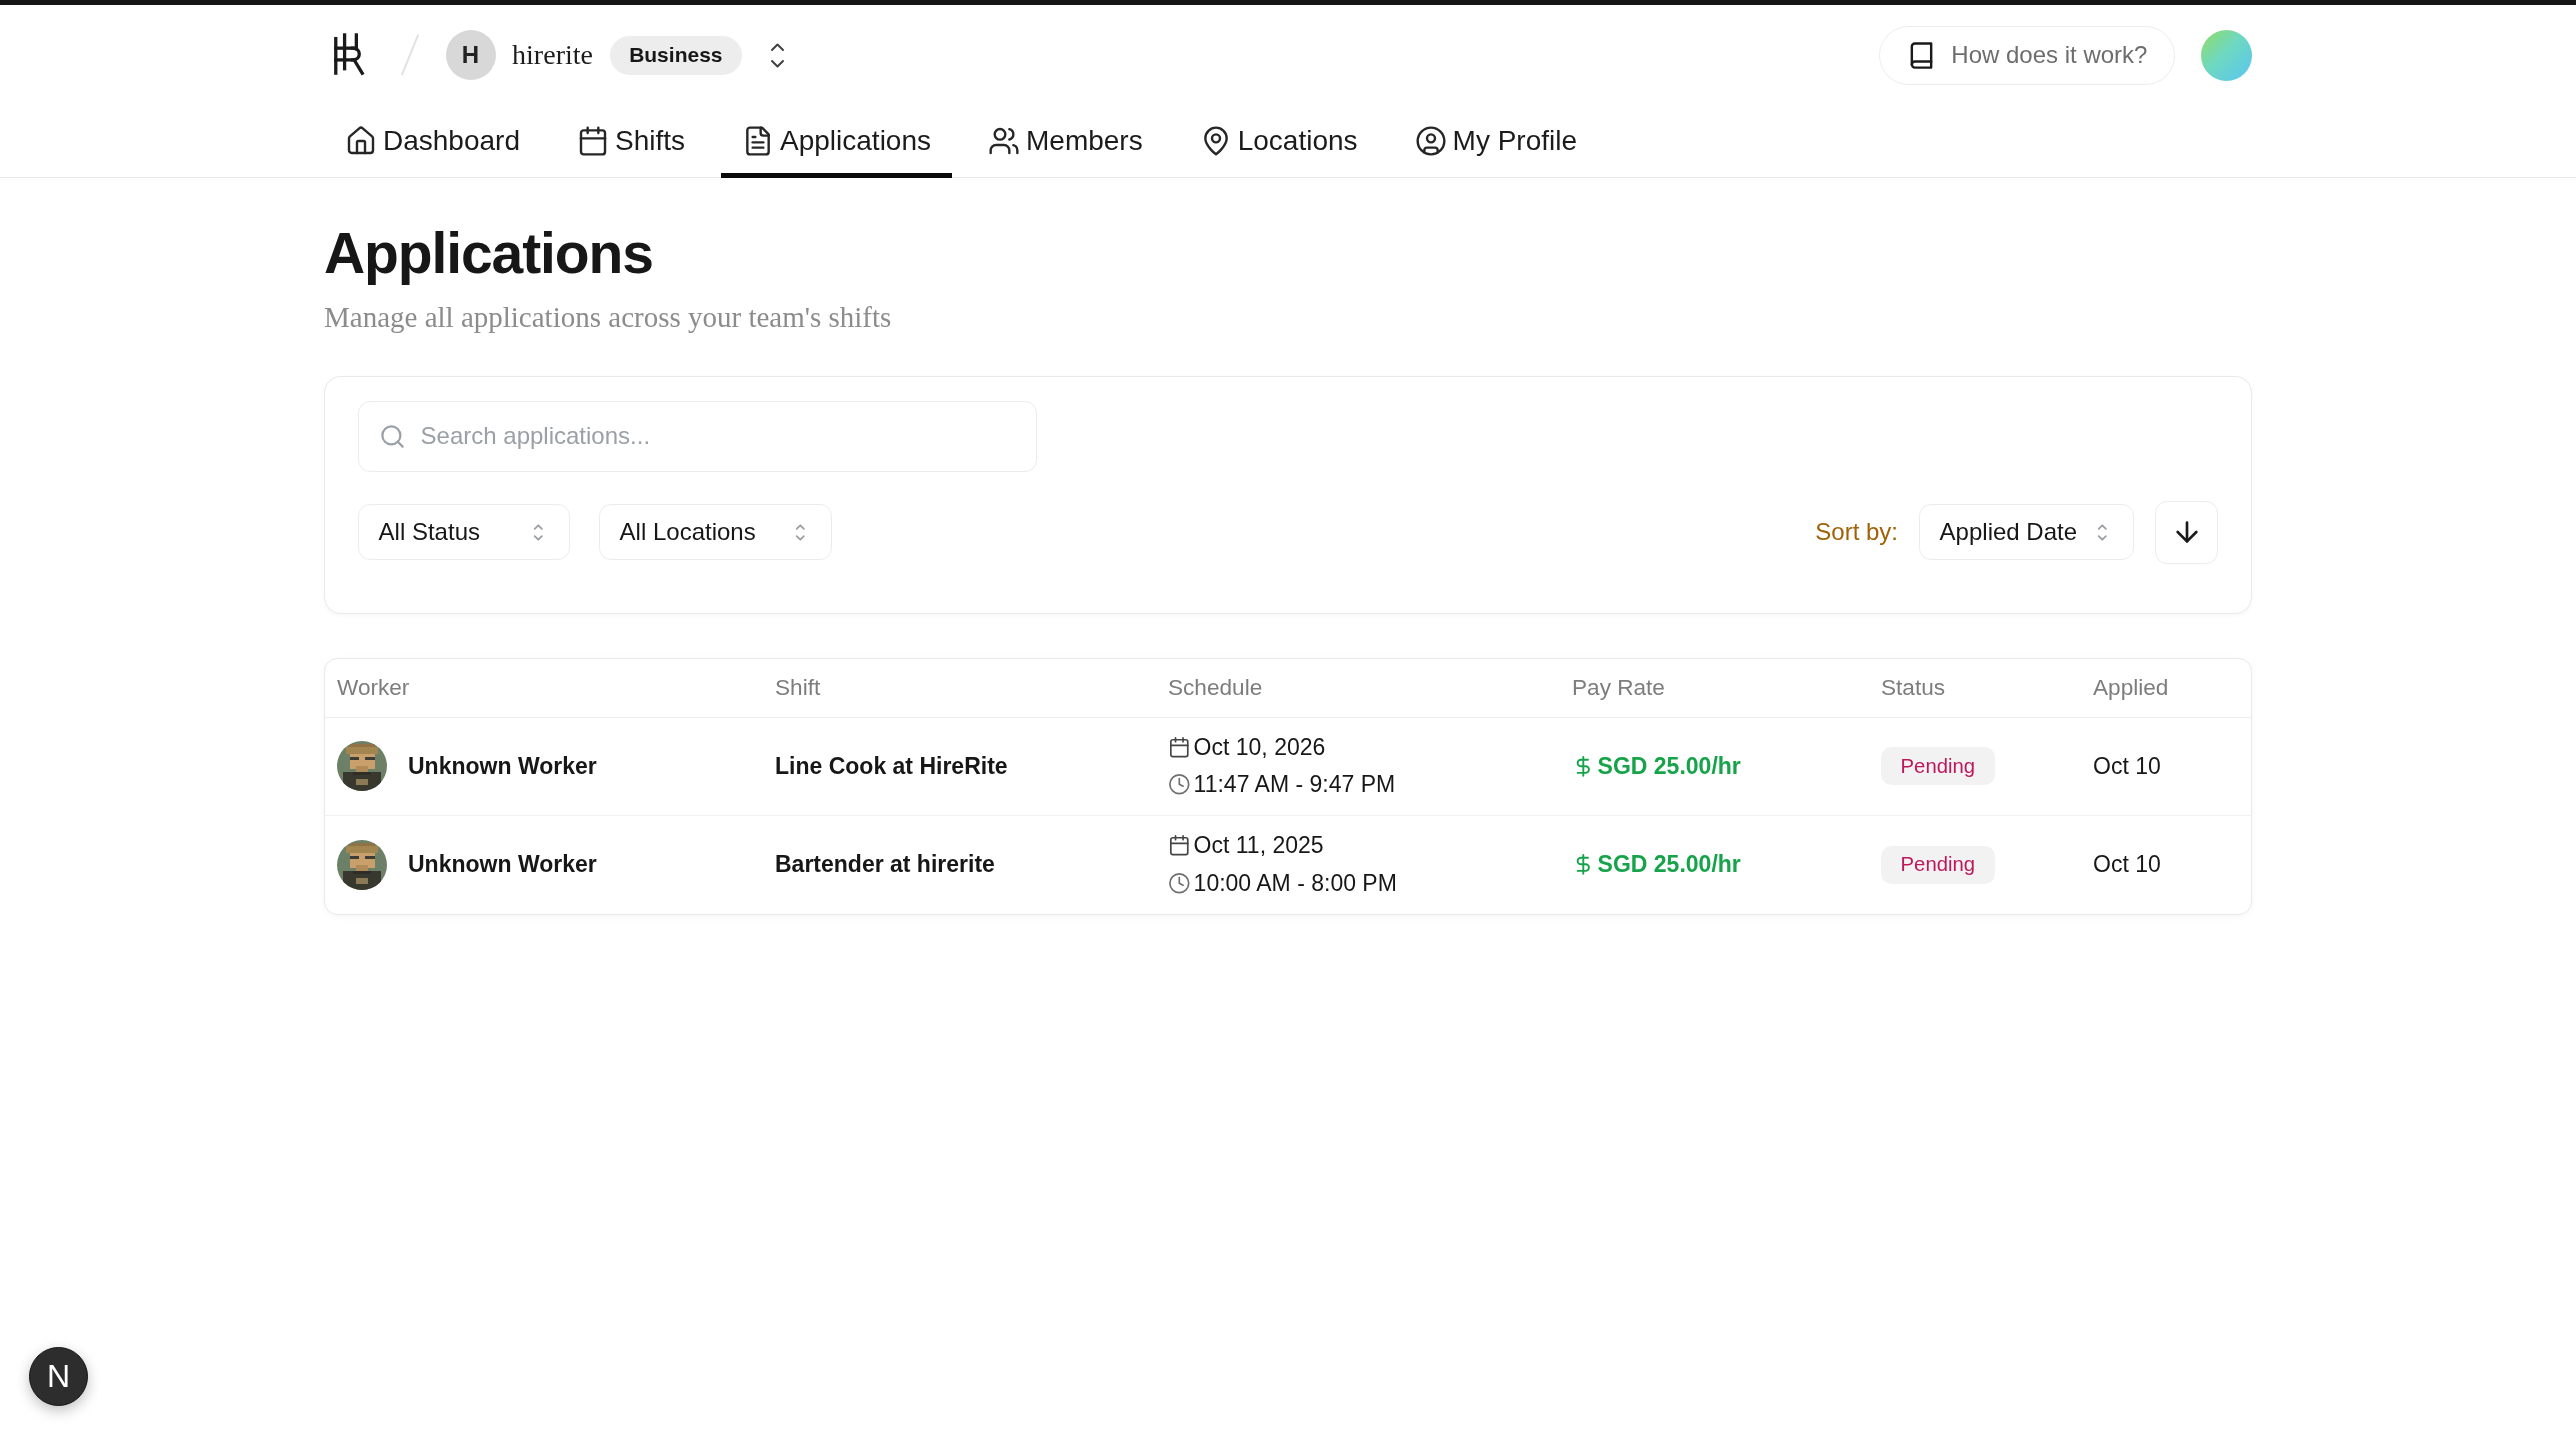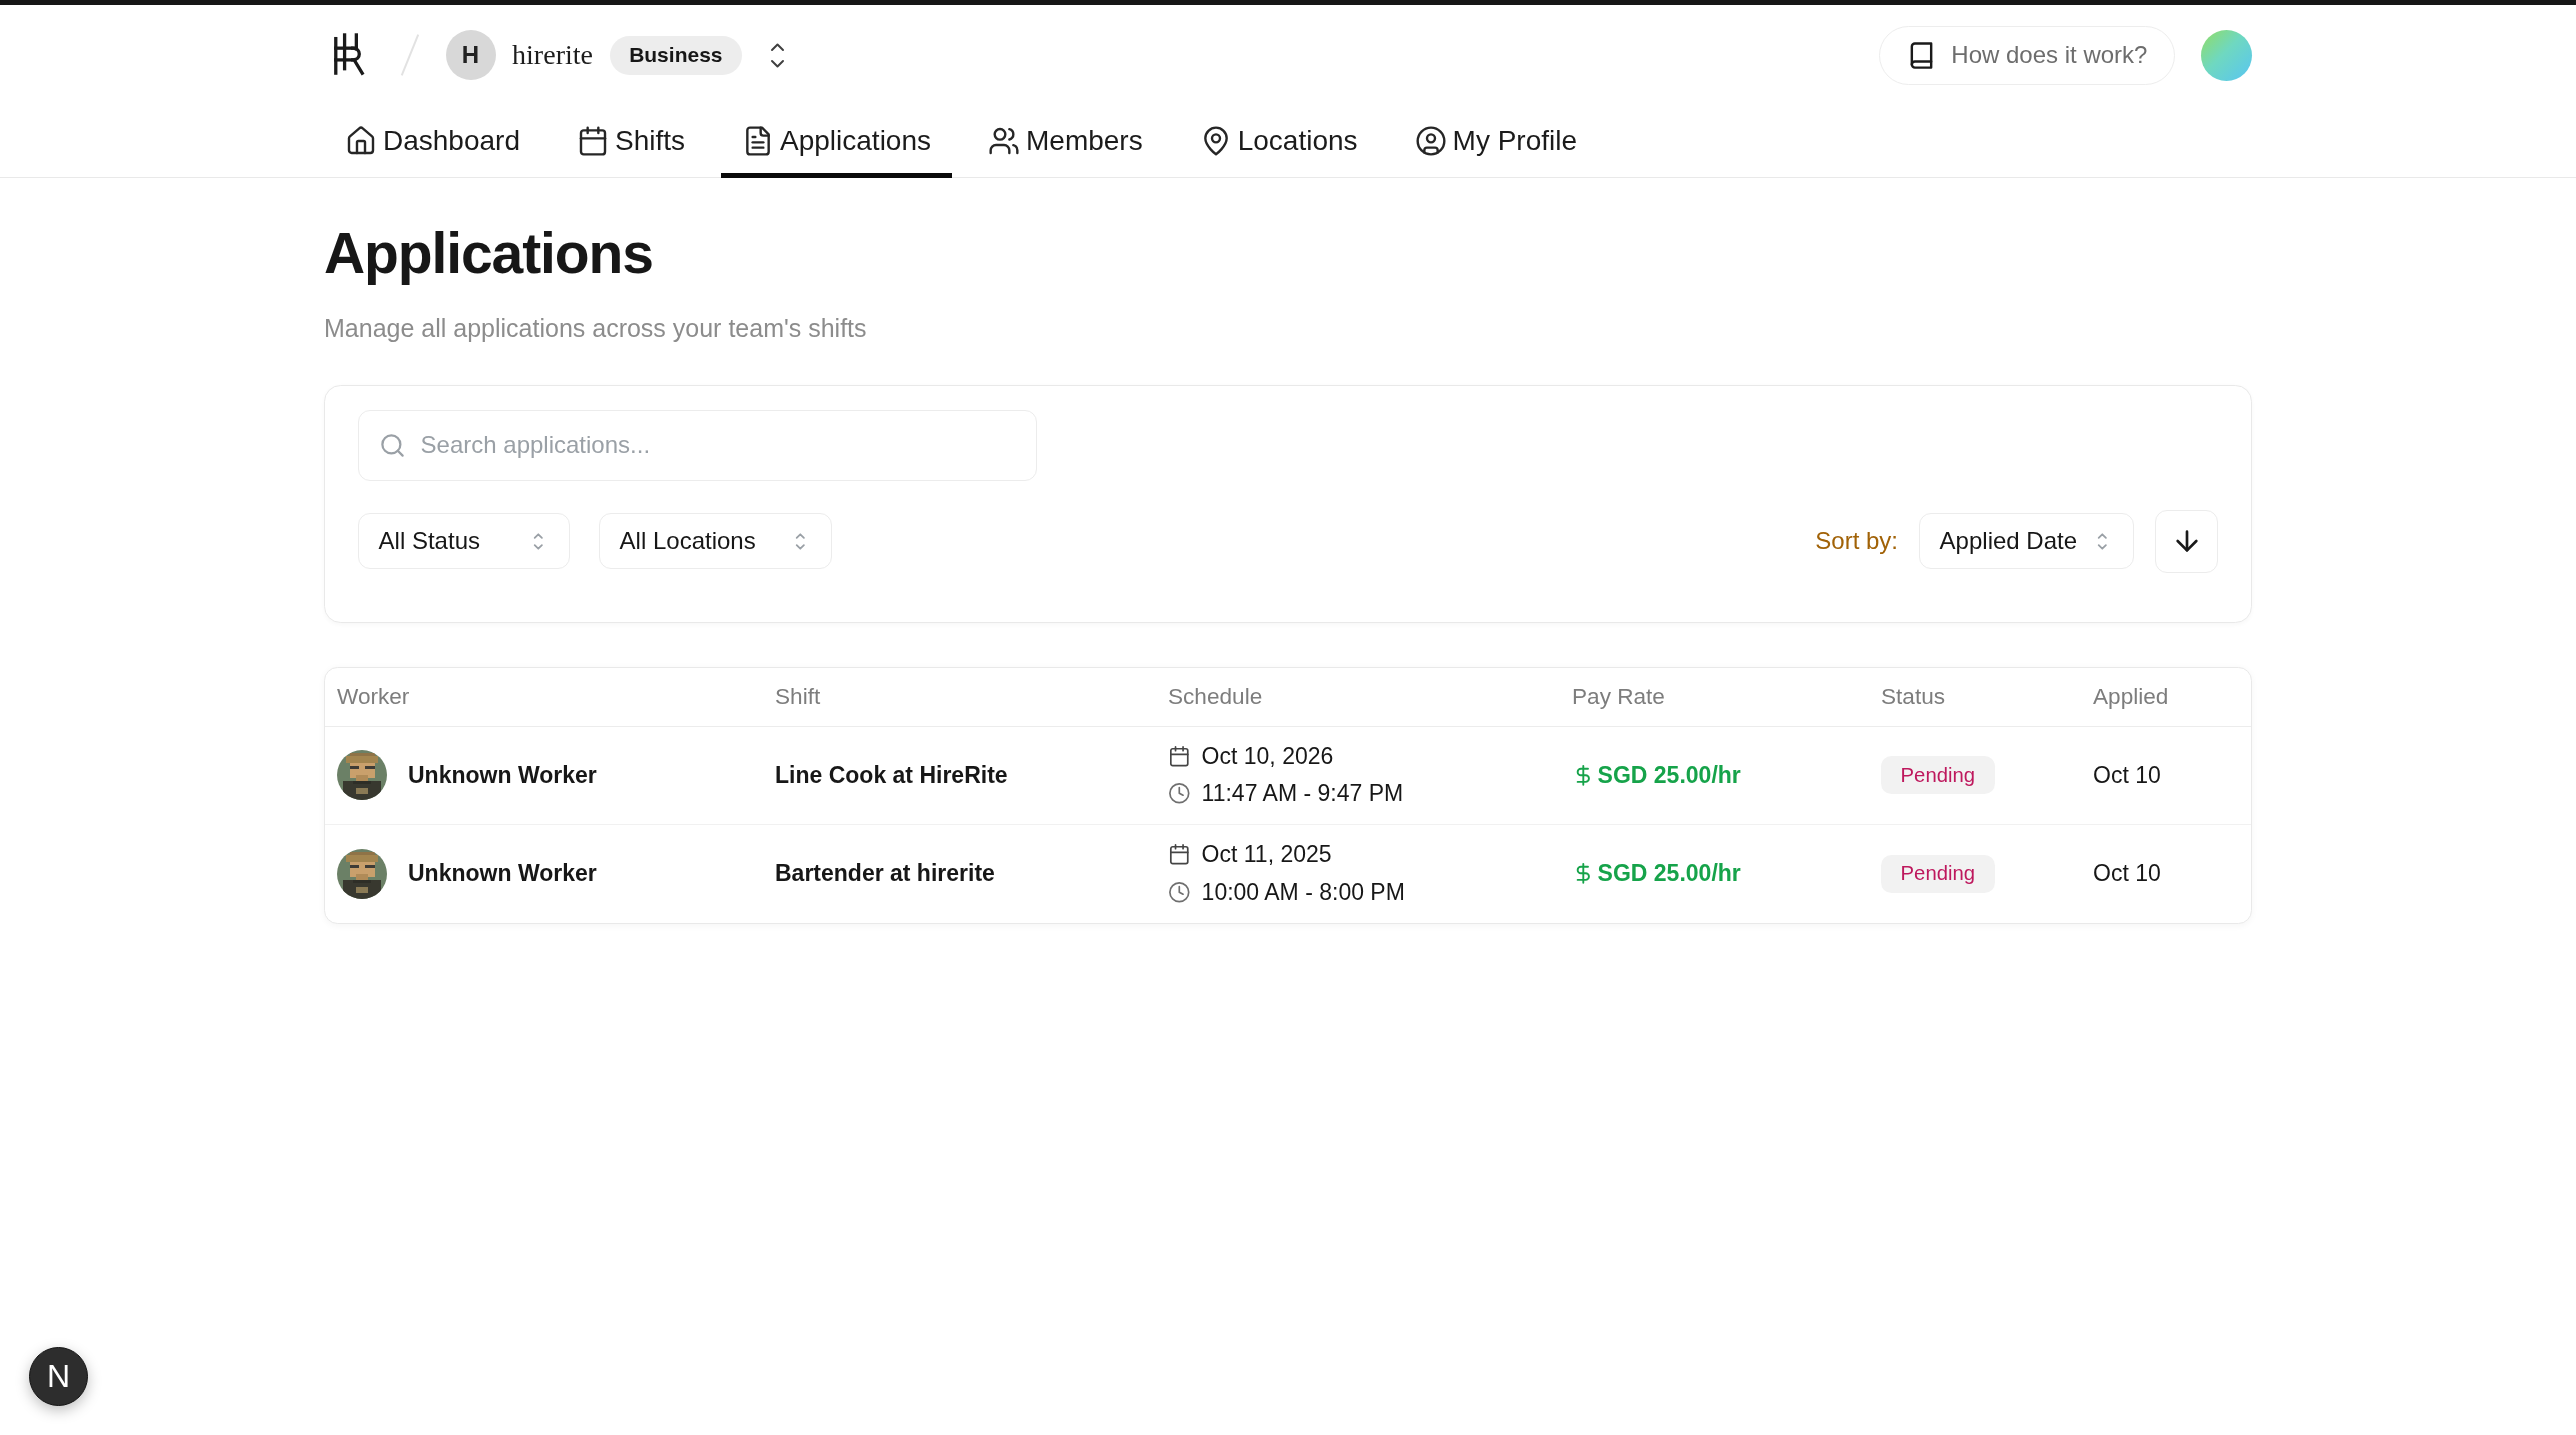--- a/index.html
+++ b/index.html
@@ -30,21 +30,21 @@
 
   
   .nav { display:flex; gap:15px; height:71px; }
   .nav-tab { display:flex; align-items:center; gap:6px; padding:0 21px; font-size:28px; color:#1b1b1b;
     position:relative; cursor:pointer; }
   .nav-tab svg { width:32px; height:32px; }
   .nav-tab.active::after { content:""; position:absolute; left:0; right:0; bottom:-1.5px; height:5.3px; background:#0a0a0a; }
 
   
   .page-title { font-size:57px; font-weight:700; margin-top:42px; letter-spacing:-1.1px; }
-  .page-subtitle { font-family:Liberation Sans, sans-serif; font-size:25px; color:#8c8c8c; margin-top:28px; }
+  .page-subtitle { font-family:Liberation Serif, serif; font-size:29px; color:#8c8c8c; margin-top:15px; }
 
   
   .filter-card { margin-top:42px; border:1.5px solid #e9e9e9; border-radius:16.6px; background:#fff;
     padding:24px 33px 49px; box-shadow:0 1.5px 4.5px rgba(0,0,0,0.03); }
   .search-box { width:679px; height:71px; border:1.5px solid #ececec; border-radius:12px;
     display:flex; align-items:center; padding:0 19.6px; gap:15px; background:#fff; }
   .search-box svg { width:27px; height:27px; flex:none; }
   .search-input { border:none; outline:none; flex:1; font-size:24px; color:#171717; background:transparent;
     font-family:"Liberation Sans", sans-serif; }
   .search-input::placeholder { color:#9aa0a6; }
@@ -67,21 +67,21 @@
   .thead, .trow { display:grid; grid-template-columns:438px 393px 404px 309px 212px 1fr; align-items:center; }
   .thead { height:59px; border-bottom:1.5px solid #ececec; color:#7d7d7d; font-size:22.6px; }
   .cell { padding-left:12px; }
   .trow { height:98px; border-bottom:1.5px solid #f1f1f1; cursor:pointer; }
   .trow:last-child { border-bottom:none; }
   .worker-cell { display:flex; align-items:center; gap:21px; }
   .pixel-avatar { width:50px; height:50px; border-radius:50%; overflow:hidden; flex:none; }
   .pixel-avatar svg { width:100%; height:100%; display:block; }
   .worker-name { font-size:23px; font-weight:600; }
   .shift-name { font-size:23px; font-weight:600; }
-  .sched-line { display:flex; align-items:center; gap:11px; font-size:23px; }
+  .sched-line { display:flex; align-items:center; gap:3px; font-size:23px; }
   .sched-line + .sched-line { margin-top:10.5px; }
   .sched-line svg { width:22.6px; height:22.6px; flex:none; }
   .pay-cell { display:flex; align-items:center; gap:3px; font-size:23px; font-weight:600; }
   .pay-cell svg { width:22.6px; height:22.6px; flex:none; }
   .badge { display:inline-block; background:#f2f2f2; border-radius:10.5px; padding:7.5px 19.6px;
     font-size:20.3px; font-weight:400; color:#be185d; }
   .applied-date { font-size:23px; }
 
   
   .dev-badge { position:absolute; left:29px; bottom:30px; width:59px; height:59px; border-radius:50%;

